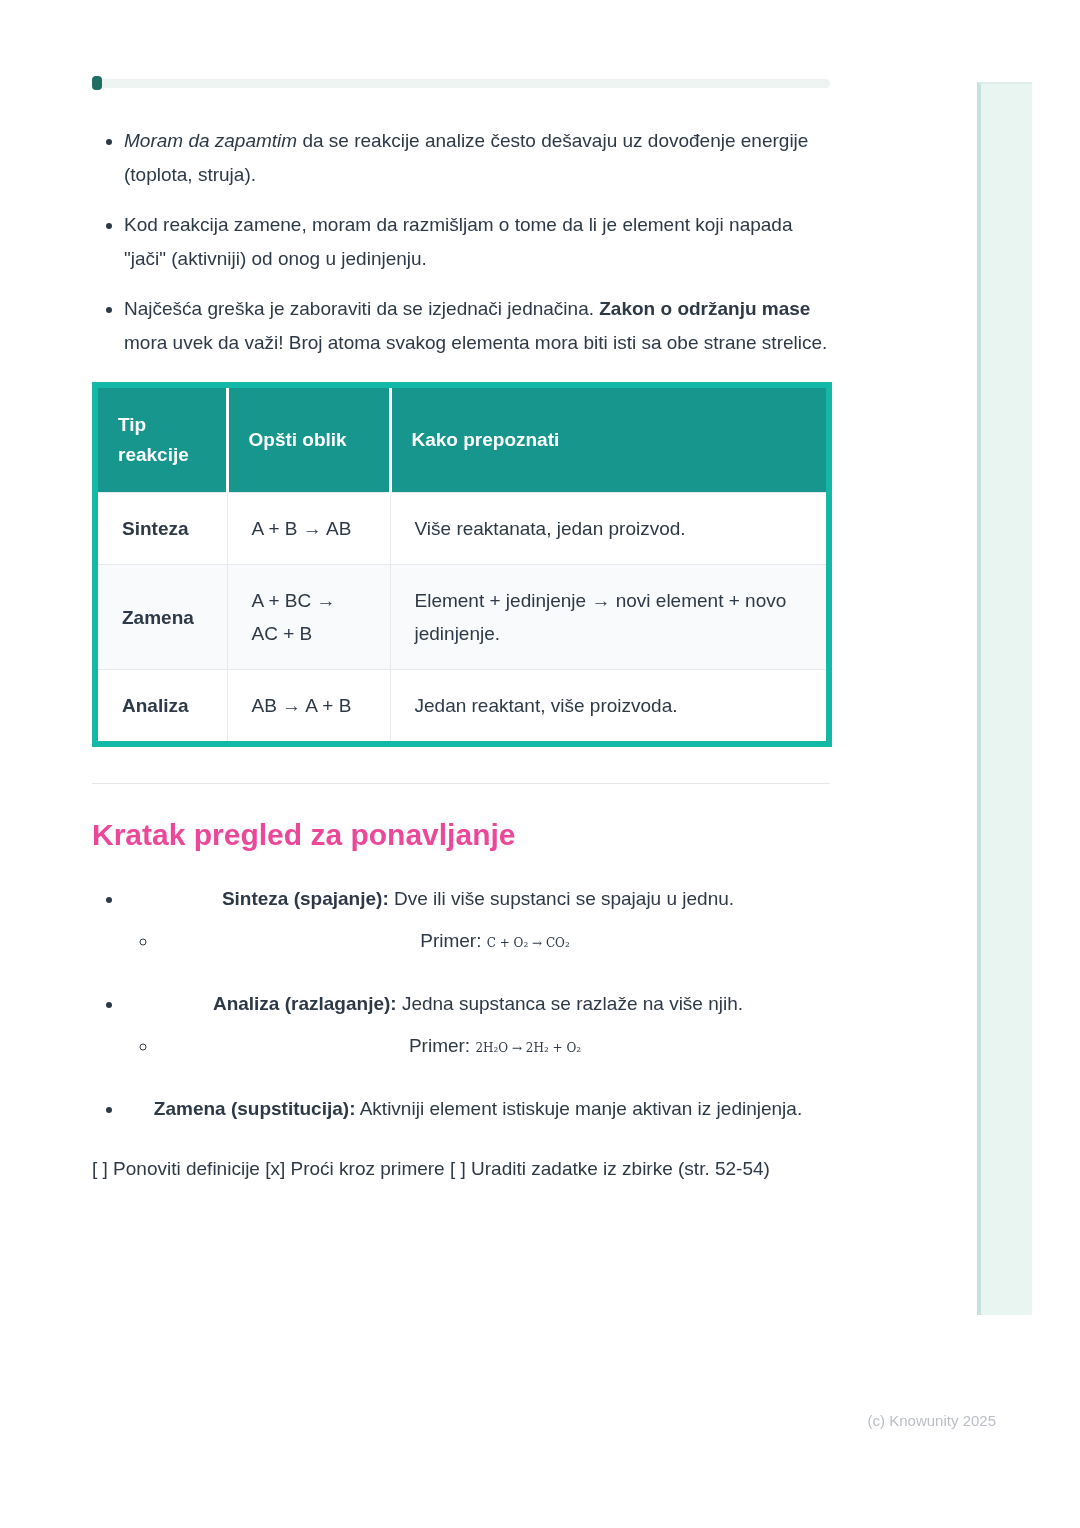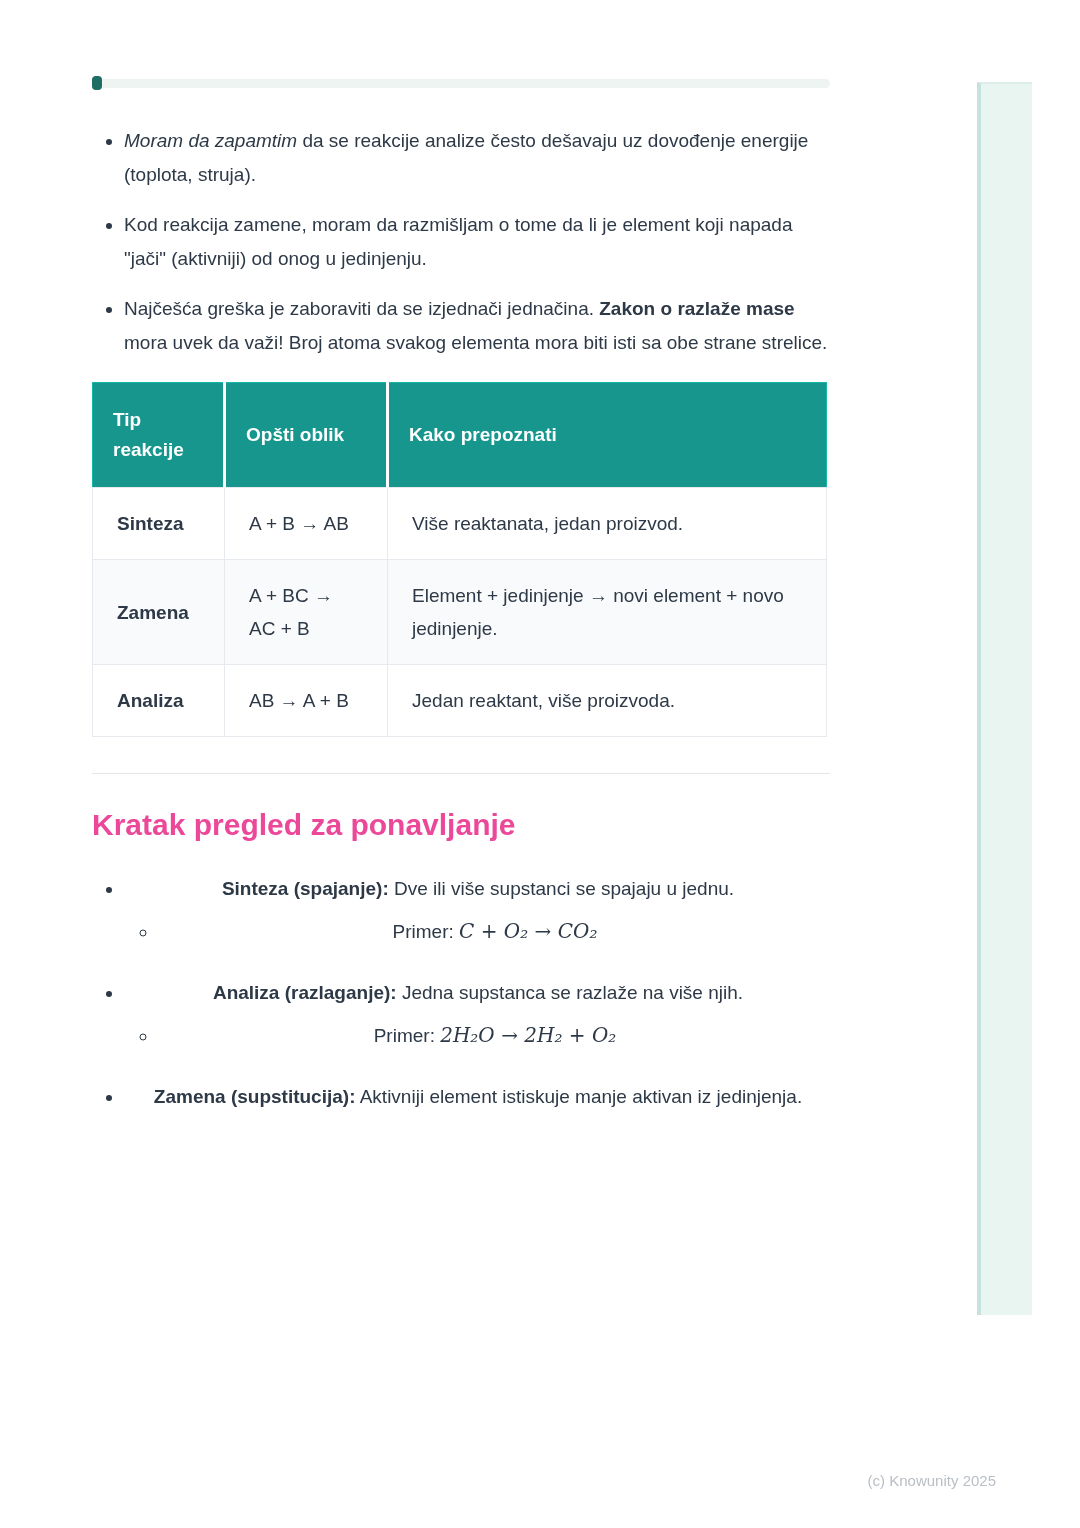--- a/index.html
+++ b/index.html
@@ -20,21 +20,21 @@
 
   
   ul.notes { margin-top: 92px; padding-left: 32px; list-style: disc; }
   ul.notes > li { font-size: 19px; line-height: 34px; margin-bottom: 16px; }
   .seg-italic { font-style: italic; }
   .seg-bold { font-weight: 700; }
 
   
   .table-wrap { margin-top: 22px; border-radius: 0 0 4px 4px; }
   table.reactions { border-collapse: collapse; table-layout: fixed; width: 734px;
-    border: 1px solid #14b8a6; }
+    border: 6px solid #14b8a6; }
   table.reactions col.c1 { width: 132px; }
   table.reactions col.c2 { width: 163px; }
   table.reactions col.c3 { width: 439px; }
   table.reactions thead th { background: #16968c; color: #ffffff; font-weight: 700;
     font-size: 19px; line-height: 30px; text-align: left; padding: 22px 20px; vertical-align: middle;
     border-right: 3px solid #ffffff; }
   table.reactions thead th:last-child { border-right: none; }
   table.reactions tbody td { font-size: 19px; line-height: 33px; padding: 19px 24px;
     border: 1px solid #e6eaee; vertical-align: middle; background: #ffffff; }
   table.reactions tbody tr:nth-child(even) td { background: #f8fafb; }
@@ -42,44 +42,44 @@
 
   
   .divider { margin-top: 36px; border: none; border-top: 1px solid #e5e8eb; width: 738px; }
   h2.review-heading { margin-top: 34px; font-size: 30px; font-weight: 700; color: #ec4899; letter-spacing: 0; }
 
   
   ul.review { margin-top: 30px; padding-left: 32px; list-style: disc; }
   ul.review > li { font-size: 19px; line-height: 34px; margin-bottom: 24px; text-align: center; }
   ul.review ul.example { list-style: circle; padding-left: 34px; margin-top: 5px; }
   ul.review ul.example > li { font-size: 19px; line-height: 40px; margin-bottom: 0; }
-  .math { font-family: "DejaVu Serif", serif; font-style: italic; font-size: 20px; }
+  .math { font-family: "DejaVu Serif", serif; font-size: 12px; }
 
   
   .checklist { margin-top: 26px; font-size: 19px; line-height: 34px; width: 740px; }
 
   
-  .footer { position: absolute; top: 1440px; right: 48px; font-size: 15px; color: #b9bfc5; }
+  .footer { position: absolute; top: 1380px; right: 48px; font-size: 15px; color: #b9bfc5; }
 </style>
 </head>
 <body>
 
 <div class="page">
 
   <div class="side-stripe"></div>
 
   <div class="progress-track"></div>
   <div class="progress-fill"></div>
 
   <div class="content">
 
     <ul class="notes">
         <li><span class="seg-italic">Moram da zapamtim</span><span> da se reakcije analize često dešavaju uz dovođenje energije (toplota, struja).</span></li>
         <li><span>Kod reakcija zamene, moram da razmišljam o tome da li je element koji napada "jači" (aktivniji) od onog u jedinjenju.</span></li>
-        <li><span>Najčešća greška je zaboraviti da se izjednači jednačina. </span><span class="seg-bold">Zakon o razlaže mase</span><span> mora uvek da važi! Broj atoma svakog elementa mora biti isti sa obe strane strelice.</span></li>
+        <li><span>Najčešća greška je zaboraviti da se izjednači jednačina. </span><span class="seg-bold">Zakon o održanju mase</span><span> mora uvek da važi! Broj atoma svakog elementa mora biti isti sa obe strane strelice.</span></li>
       </ul>
 
     <div class="table-wrap">
       <table class="reactions">
         <colgroup>
             <col class="c1">
             <col class="c2">
             <col class="c3">
           </colgroup>
         <thead>
@@ -116,18 +116,19 @@
     <ul class="review">
         <li><span class="seg-bold">Sinteza (spajanje):</span><span> Dve ili više supstanci se spajaju u jednu.</span><ul class="example">
             <li><span>Primer: </span><span class="math">C + O₂ → CO₂</span></li>
           </ul></li>
         <li><span class="seg-bold">Analiza (razlaganje):</span><span> Jedna supstanca se razlaže na više njih.</span><ul class="example">
             <li><span>Primer: </span><span class="math">2H₂O → 2H₂ + O₂</span></li>
           </ul></li>
         <li><span class="seg-bold">Zamena (supstitucija):</span><span> Aktivniji element istiskuje manje aktivan iz jedinjenja.</span></li>
       </ul>
 
+    <p class="checklist">[ ] Ponoviti definicije [x] Proći kroz primere [ ] Uraditi zadatke iz zbirke (str. 52-54)</p>
 
   </div>
 
   <div class="footer">(c) Knowunity 2025</div>
 
 </div>
 
 </body></html>

